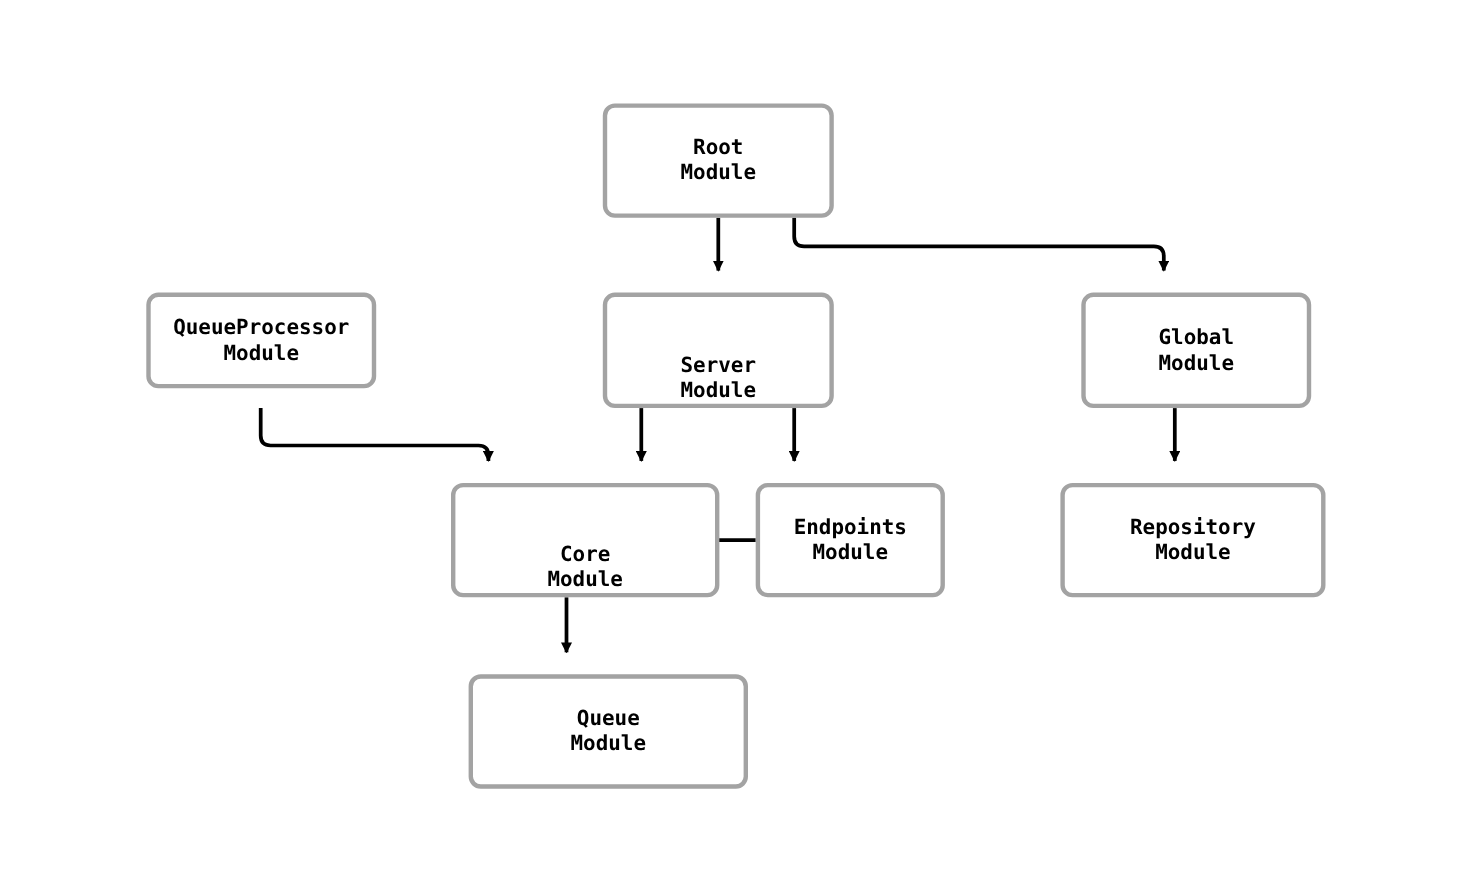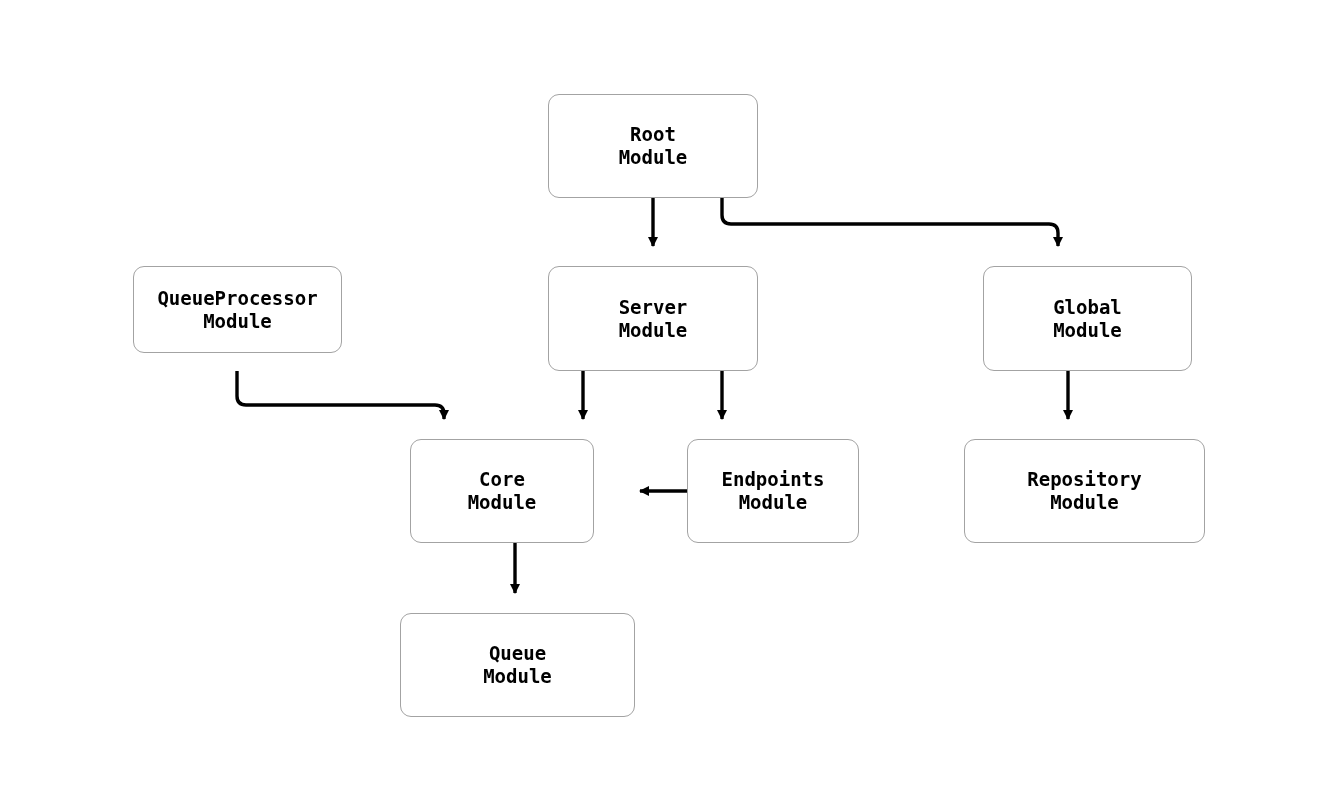--- a/index.html
+++ b/index.html
@@ -23,21 +23,21 @@
     position: absolute;
     left: 0;
     top: 0;
     width: 1337px;
     height: 809px;
   }
   .node {
     position: absolute;
     box-sizing: border-box;
     background: #ffffff;
-    border: 1px solid #a3a3a3;
+    border: 4px solid #a3a3a3;
     border-radius: 11px;
     display: flex;
     align-items: center;
     justify-content: center;
     z-index: 2;
   }
   .node-label {
     font-family: "DejaVu Sans Mono", "Liberation Mono", monospace;
     font-size: 19px;
     line-height: 23px;
@@ -82,43 +82,43 @@
   <div class="node" style="left:548px; top:94px; width:210px; height:104px;">
     <div class="node-label">Root
 Module</div>
   </div>
 
   <div class="node" style="left:133px; top:266px; width:209px; height:87px;">
     <div class="node-label">QueueProcessor
 Module</div>
   </div>
 
-  <div class="node" style="left:548px; top:266px; width:210px; height:105px;">
+  <div class="node" style="left:548px; top:266px; width:210px; height:105px;align-items:flex-end;">
     <div class="node-label">Server
 Module</div>
   </div>
 
   <div class="node" style="left:964px; top:266px; width:209px; height:105px;margin-left:19px;">
     <div class="node-label">Global
 Module</div>
   </div>
 
-  <div class="node" style="left:410px; top:439px; width:184px; height:104px;">
+  <div class="node" style="left:410px; top:439px; width:244px; height:104px;align-items:flex-end;">
     <div class="node-label">Core
 Module</div>
   </div>
 
   <div class="node" style="left:687px; top:439px; width:172px; height:104px;">
     <div class="node-label">Endpoints
 Module</div>
   </div>
 
   <div class="node" style="left:964px; top:439px; width:241px; height:104px;">
     <div class="node-label">Repository
 Module</div>
   </div>
 
-  <div class="node" style="left:400px; top:613px; width:235px; height:104px;">
+  <div class="node" style="left:426px; top:613px; width:254px; height:104px;">
     <div class="node-label">Queue
 Module</div>
   </div>
 
 </div>
 
 </body></html>

